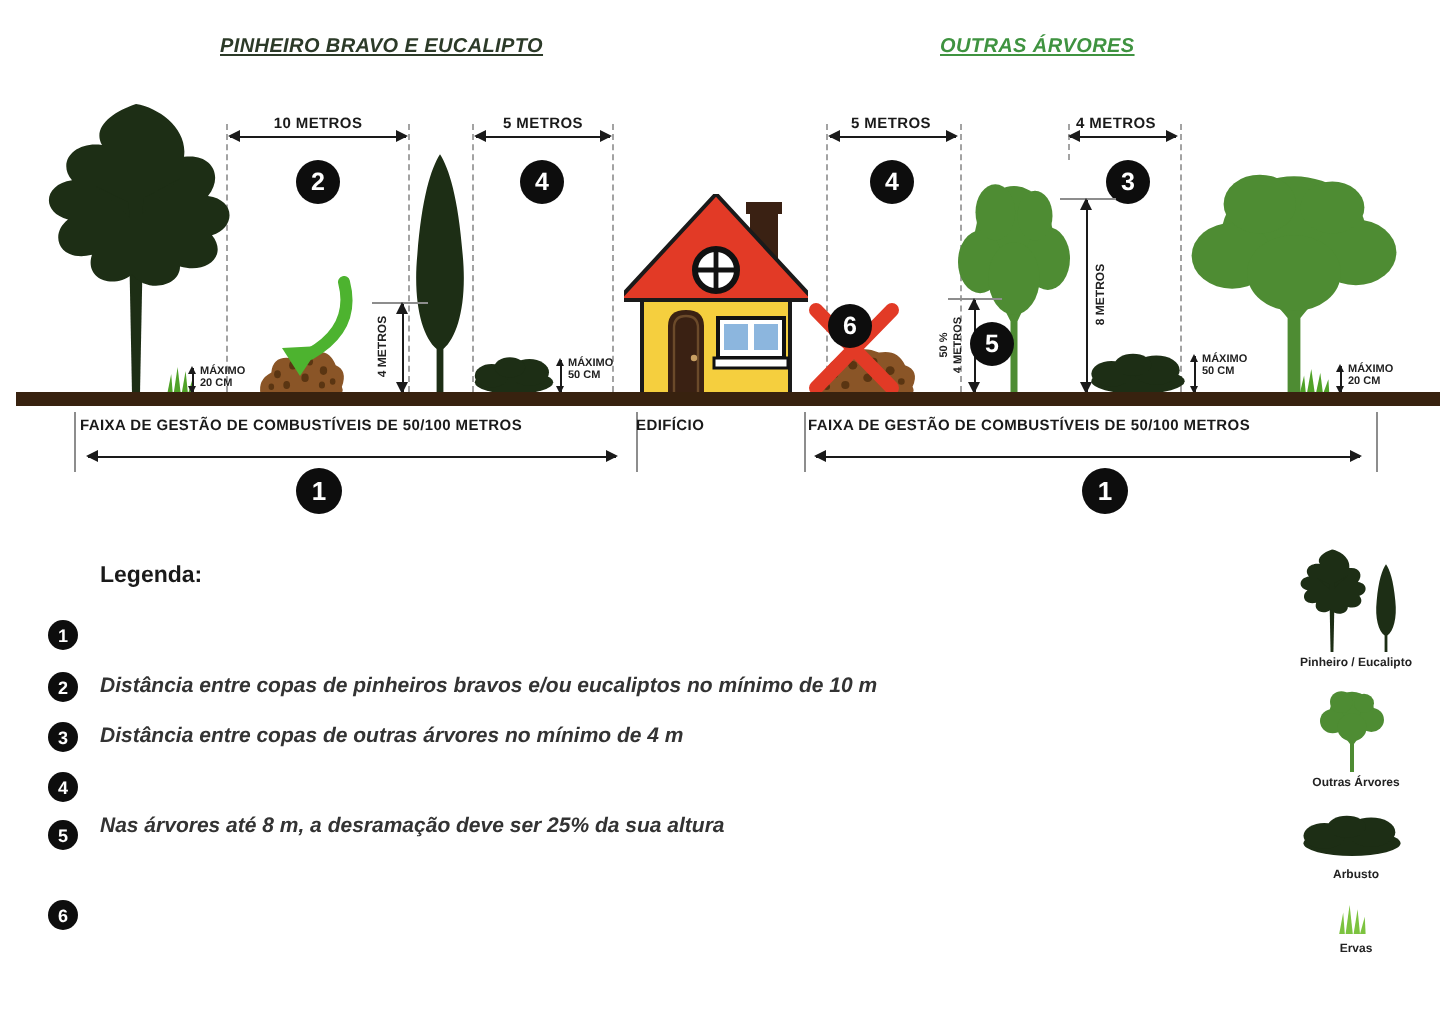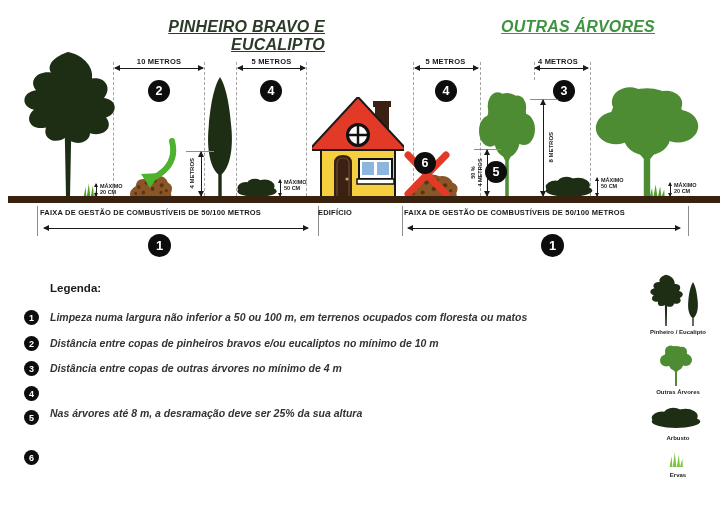--- a/index.html
+++ b/index.html
@@ -1,20 +1,20 @@
 <!DOCTYPE html>
 <html><head>
 <meta charset="utf-8">
 <style>
   html,body{margin:0;padding:0;background:#fff;}
   .stage{position:relative;width:728px;height:507px;background:#fff;overflow:hidden;
          font-family:"Liberation Sans",sans-serif;color:#1a1a1a;}
   .abs{position:absolute;}
-  .title{position:absolute;top:18px;font-size:16px;font-weight:bold;font-style:italic;
-         text-decoration:underline;text-align:right;letter-spacing:.2px;}
+  .title{position:absolute;top:18px;font-size:10px;font-weight:bold;font-style:italic;
+         text-decoration:underline;text-align:left;letter-spacing:.2px;}
   .title.left{left:110px;width:215px;color:#2c3a28;}
   .title.right{left:470px;width:185px;color:#3f9340;}
   .dash{position:absolute;width:0;border-left:1px dashed #a3a3a3;}
   .gline{position:absolute;height:0;border-top:1px solid #8d8d8d;}
   .btick{position:absolute;width:0;border-left:1px solid #8d8d8d;}
   .ground{position:absolute;left:8px;top:196px;width:712px;height:7px;background:#38220f;}
   .harrow{position:absolute;height:0;border-top:1.3px solid #1a1a1a;}
   .harrow::before{content:"";position:absolute;left:-1px;top:-4px;width:0;height:0;
     border-top:3.5px solid transparent;border-bottom:3.5px solid transparent;border-right:6px solid #1a1a1a;}
   .harrow::after{content:"";position:absolute;right:-1px;top:-4px;width:0;height:0;
@@ -234,21 +234,20 @@
 
   <div class="bandlab" style="left:318px;width:84px">EDIFÍCIO</div>
 
   <div class="bandlab" style="left:404px;width:282px">FAIXA DE GESTÃO DE COMBUSTÍVEIS DE 50/100 METROS</div>
   <div class="harrow" style="left:408px;top:228px;width:272px"></div>
   <div class="badge b23" style="left:541px;top:234px">1</div>
 
   <div class="legend-title">Legenda:</div>
 
   <div class="badge b15" style="left:24px;top:310px">1</div>
-  <div class="litem-text" style="top:311px">Limpeza numa largura não inferior a 50 ou 100 m, em terrenos ocupados com floresta ou matos</div>
 
   <div class="badge b15" style="left:24px;top:336px">2</div>
   <div class="litem-text" style="top:337px">Distância entre copas de pinheiros bravos e/ou eucaliptos no mínimo de 10 m</div>
 
   <div class="badge b15" style="left:24px;top:361px">3</div>
   <div class="litem-text" style="top:362px">Distância entre copas de outras árvores no mínimo de 4 m</div>
 
   <div class="badge b15" style="left:24px;top:386px">4</div>
 
   <div class="badge b15" style="left:24px;top:410px">5</div>

